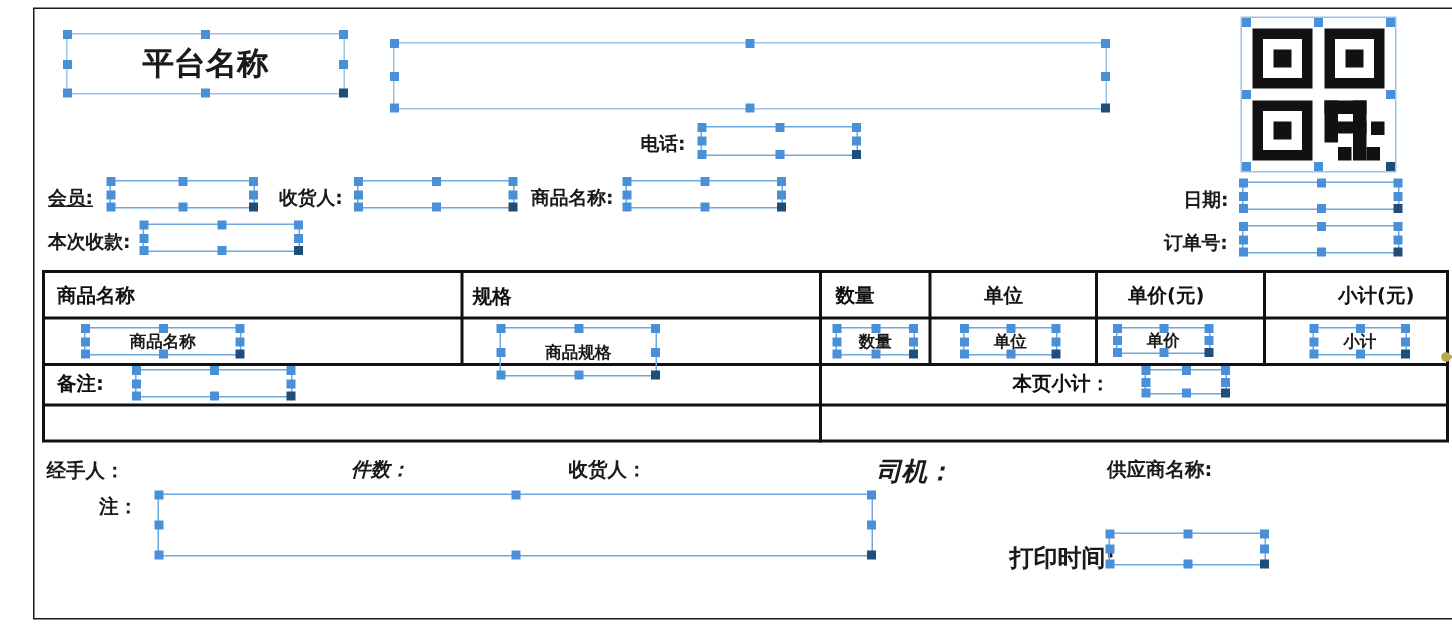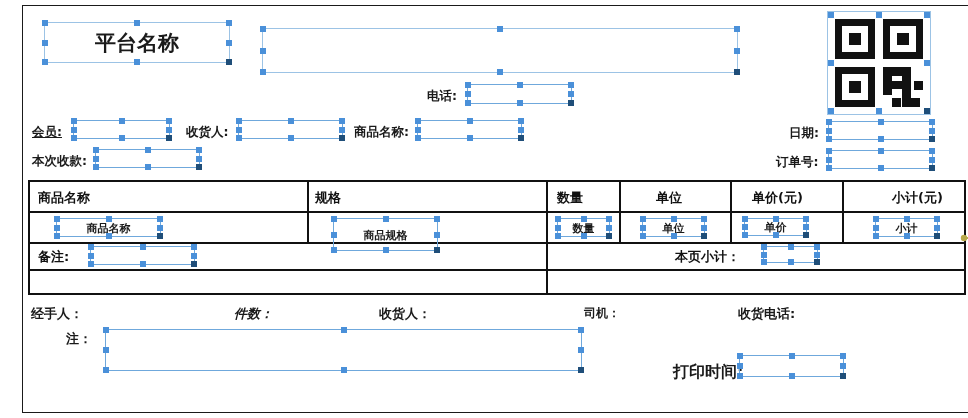--- a/index.html
+++ b/index.html
@@ -375,22 +375,22 @@
   <div class="gold-marker" style="left:944px;top:228px;">
     <svg width="24" height="10" viewBox="0 0 24 10">
       <circle cx="4" cy="5" r="3.2" fill="#b8a94a"></circle>
       <rect x="6" y="4" width="18" height="2" fill="#b8a94a"></rect>
     </svg>
   </div>
 
   <span class="lbl" style="left:15px;top:307px;font-size:13px;font-family:Liberation Serif, serif;">经手人：</span>
   <span class="lbl" style="left:218px;top:307px;font-size:13px;font-style:italic;">件数：</span>
   <span class="lbl" style="left:363px;top:307px;font-size:13px;">收货人：</span>
-  <span class="lbl" style="left:568px;top:307px;font-size:12px;">司机：</span>
-  <span class="lbl" style="left:722px;top:307px;font-size:13px;">收货电话:</span>
+  <span class="lbl" style="left:568px;top:307px;font-size:17px;font-style:italic;">司机：</span>
+  <span class="lbl" style="left:722px;top:307px;font-size:13px;">供应商名称:</span>
 
   <span class="lbl" style="left:50px;top:332px;font-size:13px;">注：</span>
   <div class="selbox" style="left:89px;top:329px;width:477px;height:42px;">
     <span class="txt lefty fieldtxt"></span>
     <i class="h tl"></i>
     <i class="h tc"></i>
     <i class="h tr"></i>
     <i class="h ml"></i>
     <i class="h mr"></i>
     <i class="h bl"></i>

